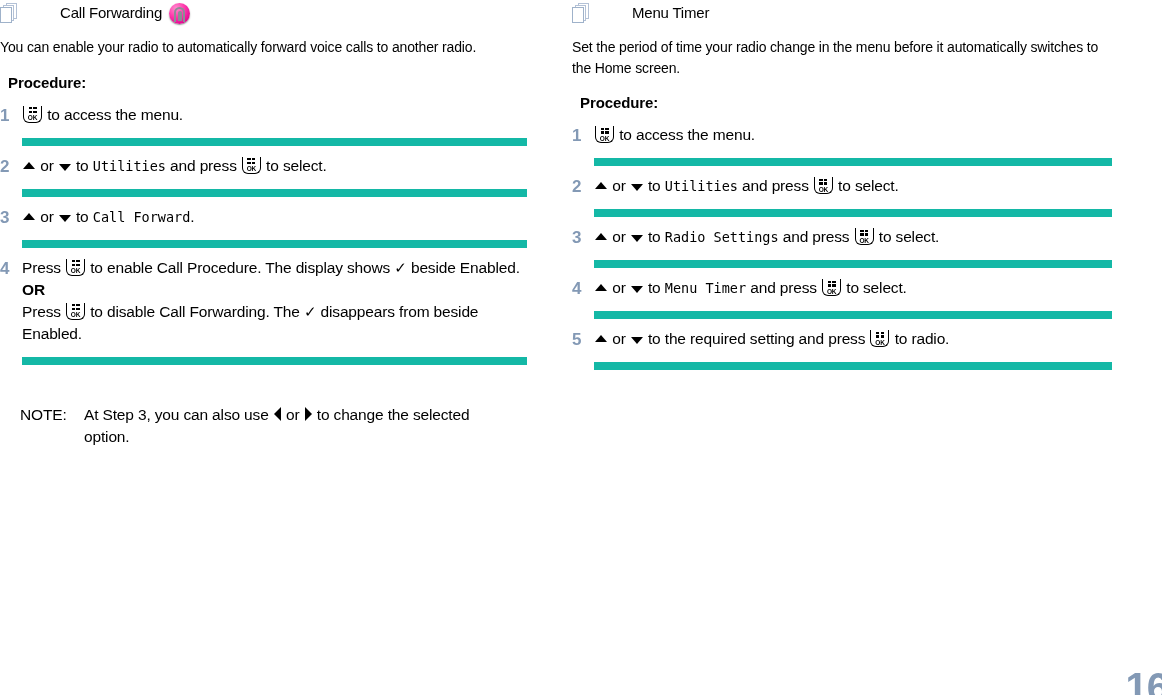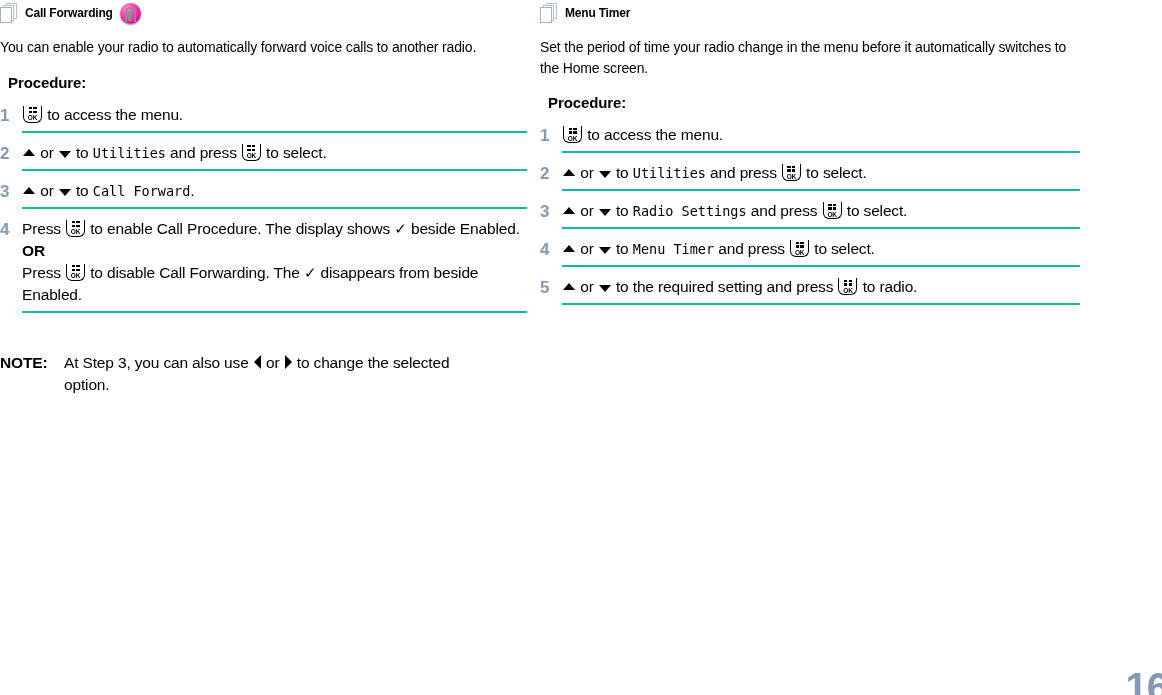--- a/index.html
+++ b/index.html
@@ -21,21 +21,21 @@
     position: absolute;
     inset: 0;
   }
 
   
   .col {
     position: absolute;
     top: 0;
   }
   .col-left  { left: 0px;   width: 530px; }
-  .col-right { left: 540px; width: 540px; }
+  .col-right { left: 572px; width: 540px; }
 
   
   .heading {
     display: flex;
     align-items: center;
     gap: 7px;
     height: 26px;
     margin: 0 0 11px 0;
   }
   .pages-icon {
@@ -49,25 +49,26 @@
     display: block;
     background: #ffffff;
     border: 1px solid #b3c1d6;
     box-sizing: border-box;
   }
   .pages-icon i.p3 { left: 6px; top: 0px;  width: 11px; height: 16px; }
   .pages-icon i.p2 { left: 3px; top: 2px;  width: 11px; height: 16px; }
   .pages-icon i.p1 { left: 0px; top: 4px;  width: 12px; height: 16px; border-color:#9fb2ca; }
 
   .heading-title {
-    font-size: 12px;
-    font-weight: bold;
+    font-size: 15px;
+    font-weight: normal;
     letter-spacing: -0.2px;
     line-height: 20px;
     white-space: nowrap;
+    margin-left: 35px;
   }
 
   .badge-icon {
     width: 21px;
     height: 21px;
     border-radius: 50%;
     flex: 0 0 21px;
     position: relative;
     background: radial-gradient(circle at 34% 26%, #ff8fd0 0%, #ff3fae 38%, #e0008f 82%, #a80069 100%);
     box-shadow: 0 1px 1.5px rgba(0,0,0,0.45);
@@ -124,22 +125,22 @@
     font-size: 17px;
     font-weight: bold;
     line-height: 22px;
     padding-top: 1px;
   }
   .step-body {
     flex: 1 1 auto;
     font-size: 15.5px;
     line-height: 22px;
     letter-spacing: -0.15px;
-    padding-bottom: 5px;
-    border-bottom: 2px solid #14b8a6;
+    padding-bottom: 12px;
+    border-bottom: 8px solid #14b8a6;
   }
   .step-spacer { height: 9px; }
 
   
   .col-left  .step-body { max-width: 505px; }
   .col-right .step-body { max-width: 535px; }
 
   
   .okkey {
     display: inline-block;
@@ -232,21 +233,22 @@
   .note {
     display: flex;
     align-items: flex-start;
     margin-top: 30px;
     font-size: 15.5px;
     line-height: 22px;
     letter-spacing: -0.15px;
   }
   .note-label {
     flex: 0 0 64px;
-    font-weight: bold;
+    font-weight: normal;
+    padding-left: 20px;
   }
   .note-text { flex: 1 1 auto; max-width: 420px; }
 
   
   .page-number {
     position: absolute;
     right: -6px;
     bottom: -12px;
     font-size: 40px;
     font-weight: bold;

